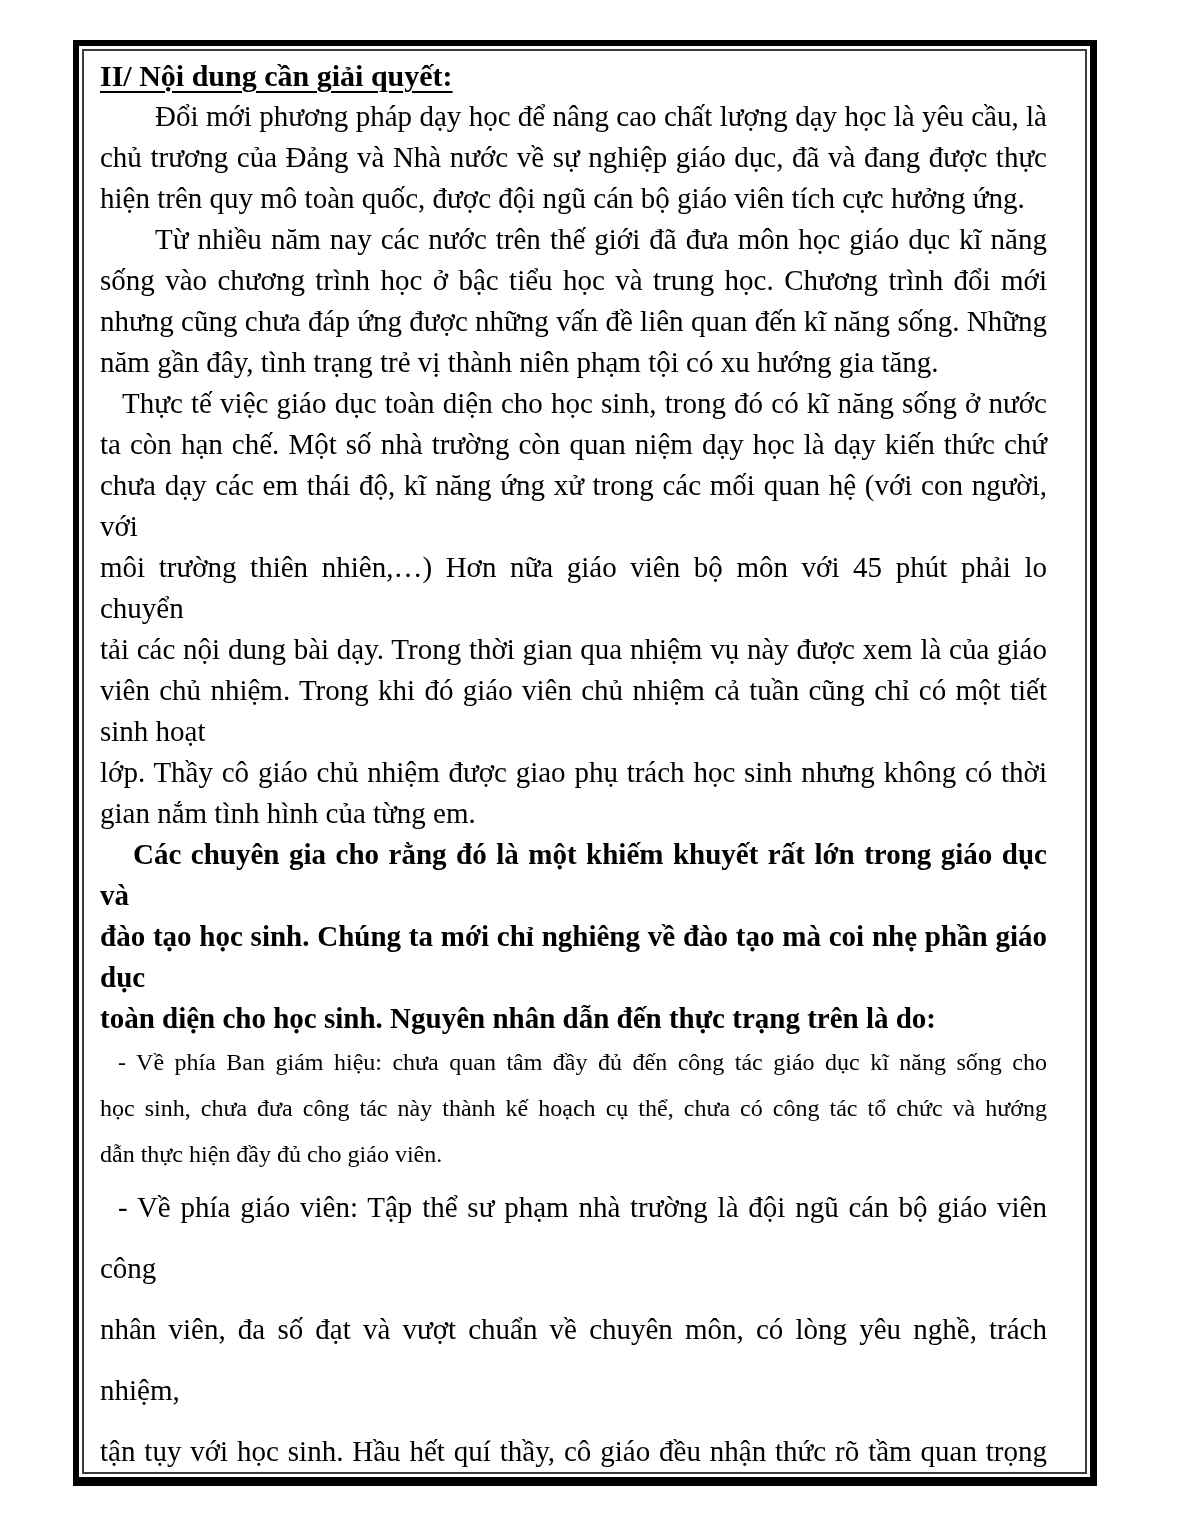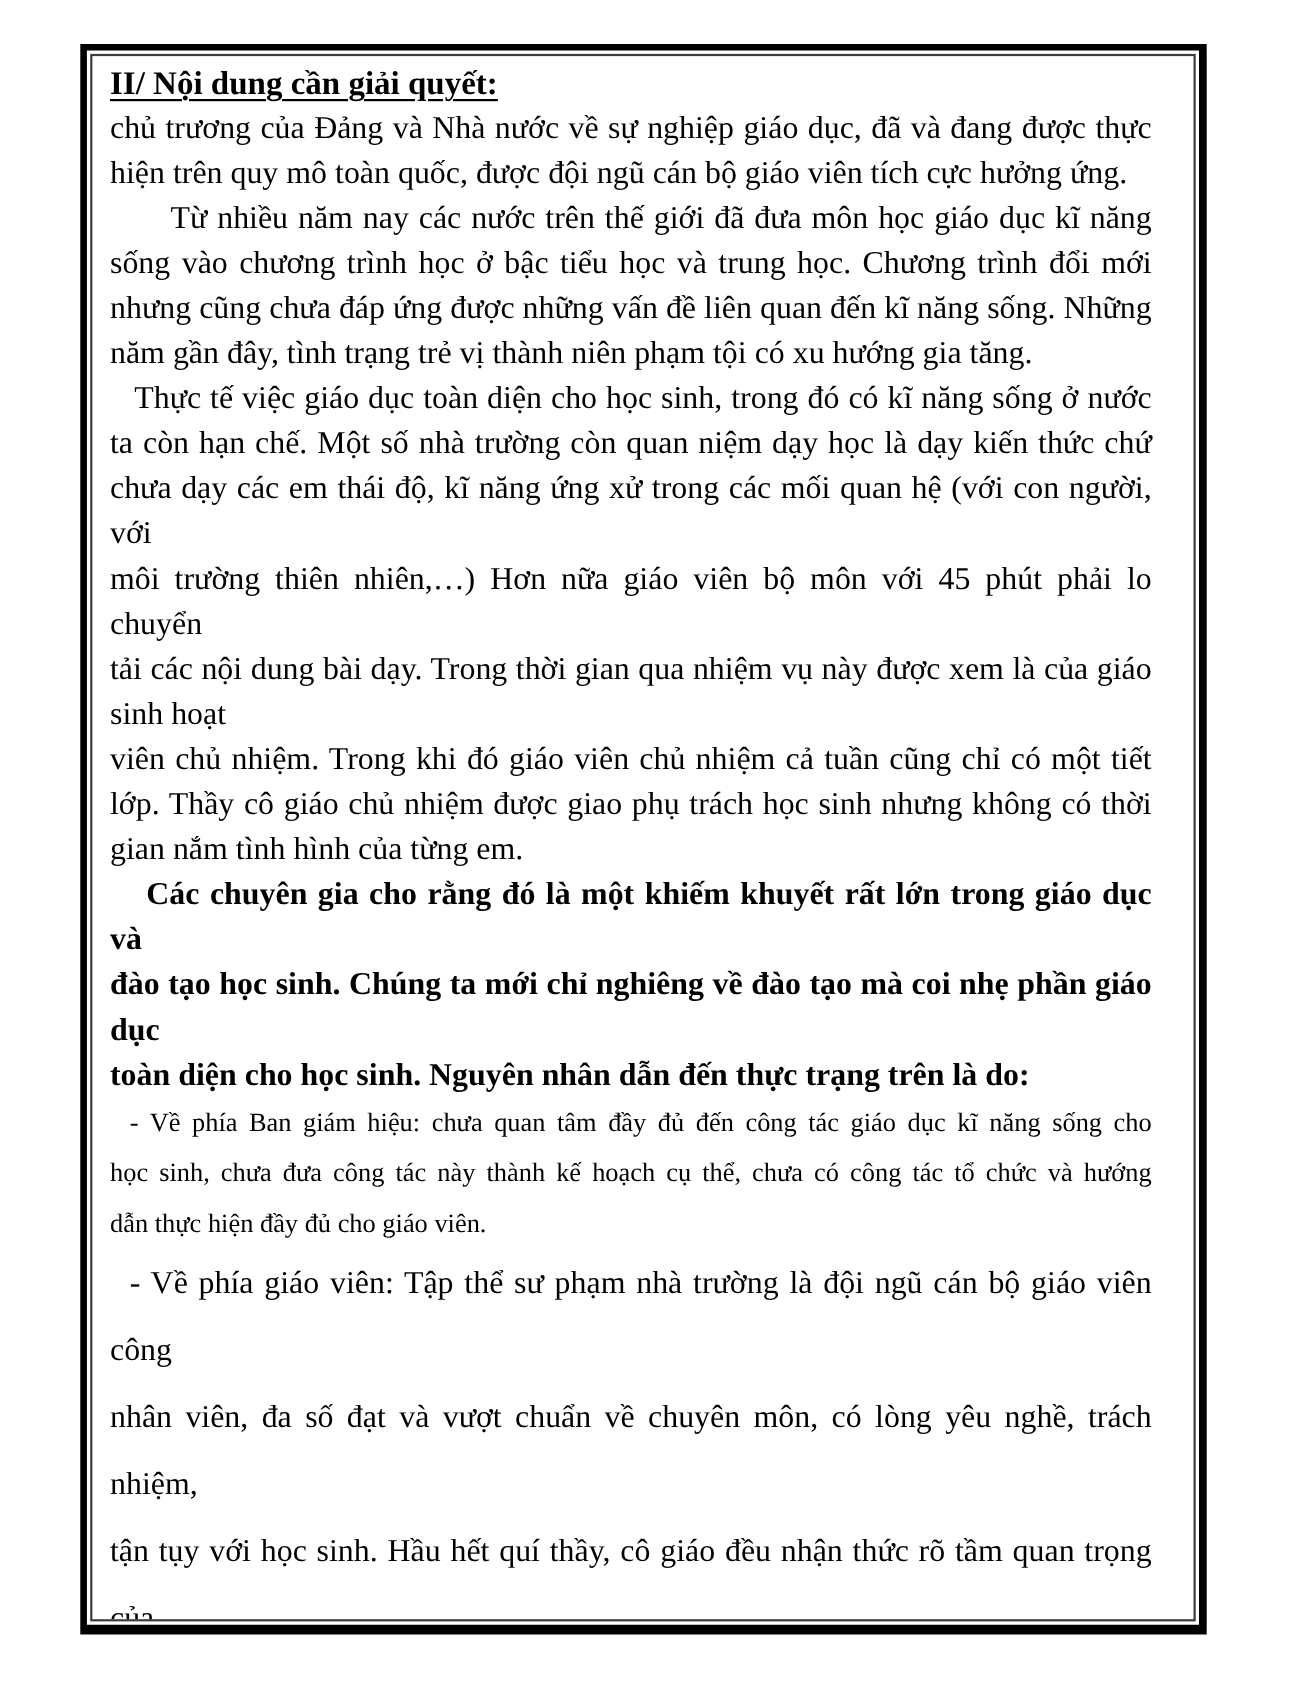--- a/index.html
+++ b/index.html
@@ -65,37 +65,38 @@
 </style>
 </head>
 <body>
 
 <div class="frame">
   <div class="frame-inner">
     <div class="content">
       <div class="doc-title">II/ Nội dung cần giải quyết:</div>
       <div id="paragraphs">
           <div class="para" style="line-height: 41px;">
+            <div class="line j" style="text-indent: 55px;">Đổi mới phương pháp dạy học để nâng cao chất lượng dạy học là yêu cầu, là</div>
             <div class="line j">chủ trương của Đảng và Nhà nước về sự nghiệp giáo dục, đã và đang được thực</div>
             <div class="line">hiện trên quy mô toàn quốc, được đội ngũ cán bộ giáo viên tích cực hưởng ứng.</div>
           </div>
           <div class="para" style="line-height: 41px;">
             <div class="line j" style="text-indent: 55px;">Từ nhiều năm nay các nước trên thế giới đã đưa môn học giáo dục kĩ năng</div>
             <div class="line j">sống vào chương trình học ở bậc tiểu học và trung học. Chương trình đổi mới</div>
             <div class="line j">nhưng cũng chưa đáp ứng được những vấn đề liên quan đến kĩ năng sống. Những</div>
             <div class="line">năm gần đây, tình trạng trẻ vị thành niên phạm tội có xu hướng gia tăng.</div>
           </div>
           <div class="para" style="line-height: 41px;">
             <div class="line j" style="text-indent: 22px;">Thực tế việc giáo dục toàn diện cho học sinh, trong đó có kĩ năng sống ở nước</div>
             <div class="line j">ta còn hạn chế. Một số nhà trường còn quan niệm dạy học là dạy kiến thức chứ</div>
             <div class="line j">chưa dạy các em thái độ, kĩ năng ứng xử trong các mối quan hệ (với con người, với</div>
             <div class="line j">môi trường thiên nhiên,…) Hơn nữa giáo viên bộ môn với 45 phút phải lo chuyển</div>
             <div class="line j">tải các nội dung bài dạy. Trong thời gian qua nhiệm vụ này được xem là của giáo</div>
+            <div class="line j">viên chủ nhiệm. Trong khi đó giáo viên chủ nhiệm cả tuần cũng chỉ có một tiết</div>
             <div class="line">sinh hoạt</div>
-            <div class="line j">viên chủ nhiệm. Trong khi đó giáo viên chủ nhiệm cả tuần cũng chỉ có một tiết</div>
             <div class="line j">lớp. Thầy cô giáo chủ nhiệm được giao phụ trách học sinh nhưng không có thời</div>
             <div class="line">gian nắm tình hình của từng em.</div>
           </div>
           <div class="para" style="line-height: 41px; font-weight: bold;">
             <div class="line j" style="text-indent: 33px;">Các chuyên gia cho rằng đó là một khiếm khuyết rất lớn trong giáo dục và</div>
             <div class="line j">đào tạo học sinh. Chúng ta mới chỉ nghiêng về đào tạo mà coi nhẹ phần giáo dục</div>
             <div class="line">toàn diện cho học sinh. Nguyên nhân dẫn đến thực trạng trên là do:</div>
           </div>
           <div class="para" style="line-height: 46px;">
             <div class="line j c" style="text-indent: 18px;">- Về phía Ban giám hiệu: chưa quan tâm đầy đủ đến công tác giáo dục kĩ năng sống cho</div>

